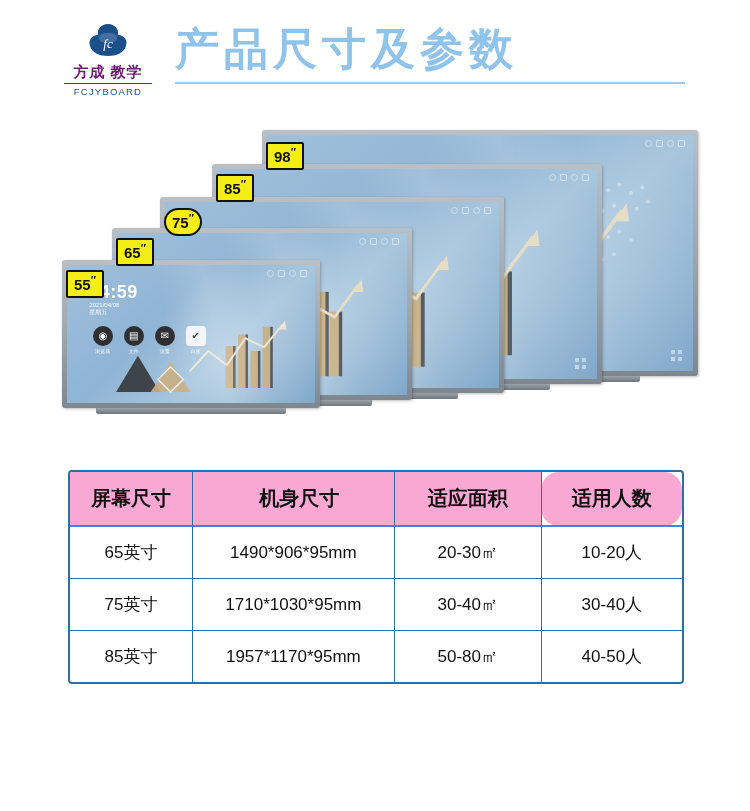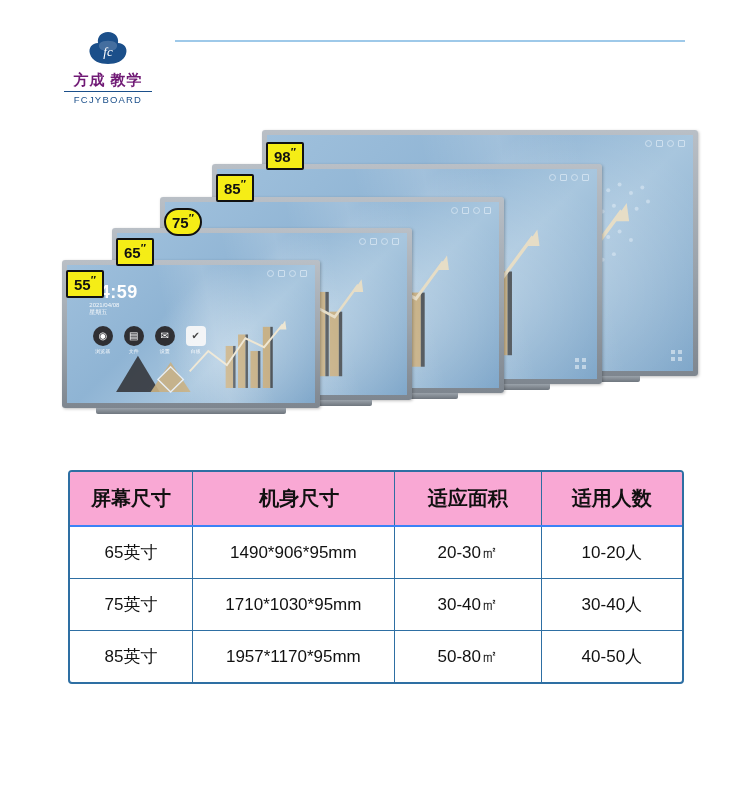--- a/index.html
+++ b/index.html
@@ -12,21 +12,21 @@
   }
   #page {
     position: relative;
     width: 750px; height: 811px;
     background: #ffffff;
   }
 
   
   .header {
     position: absolute;
-    left: 0; top: 8px;
+    left: 0; top: 0;
     width: 650px; height: 110px;
   }
   .logo {
     position: absolute;
     left: 60px; top: 22px;
     width: 96px; height: 72px;
     text-align: center;
   }
   .logo-mark {
     position: relative;
@@ -214,21 +214,21 @@
   thead th {
     background: #f9a8d4;
     font-size: 20px;
     font-weight: bold;
     padding: 13px 4px;
     text-align: center;
     border-right: 1px solid #2e6fa3;
     border-bottom: 2px solid #3b82f6;
     white-space: nowrap;
   }
-  thead th:last-child { border-right: none; }
+  thead th:last-child { border-right: none; border-radius: 18px; }
   tbody td {
     padding: 14px 4px;
     text-align: center;
     border-right: 1px solid #2e6fa3;
     border-bottom: 1px solid #2e6fa3;
     white-space: nowrap;
   }
   tbody td:last-child { border-right: none; }
   tbody tr:last-child td { border-bottom: none; }
   .col1 { width: 20%; }
@@ -253,20 +253,21 @@
           </g>
           <text x="23" y="26" text-anchor="middle" font-size="13" font-family="Liberation Serif, serif" fill="#ffffff" font-style="italic">fc</text>
         </svg>
       </div>
       <div class="logo-cn">方成  教学</div>
       <div class="logo-rule"></div>
       <div class="logo-en">FCJYBOARD</div>
     </div>
 
     <div class="title-wrap">
+      <div class="title">产品尺寸及参数</div>
       <div class="title-underline"></div>
     </div>
   </div>
 
   <div class="stack">
 
     <div class="device" style="left:262px; top:18px; width:436px; height:246px;">
       <div class="screen">
         <div class="statusbar">
           <span class="sb-ico round"></span>

